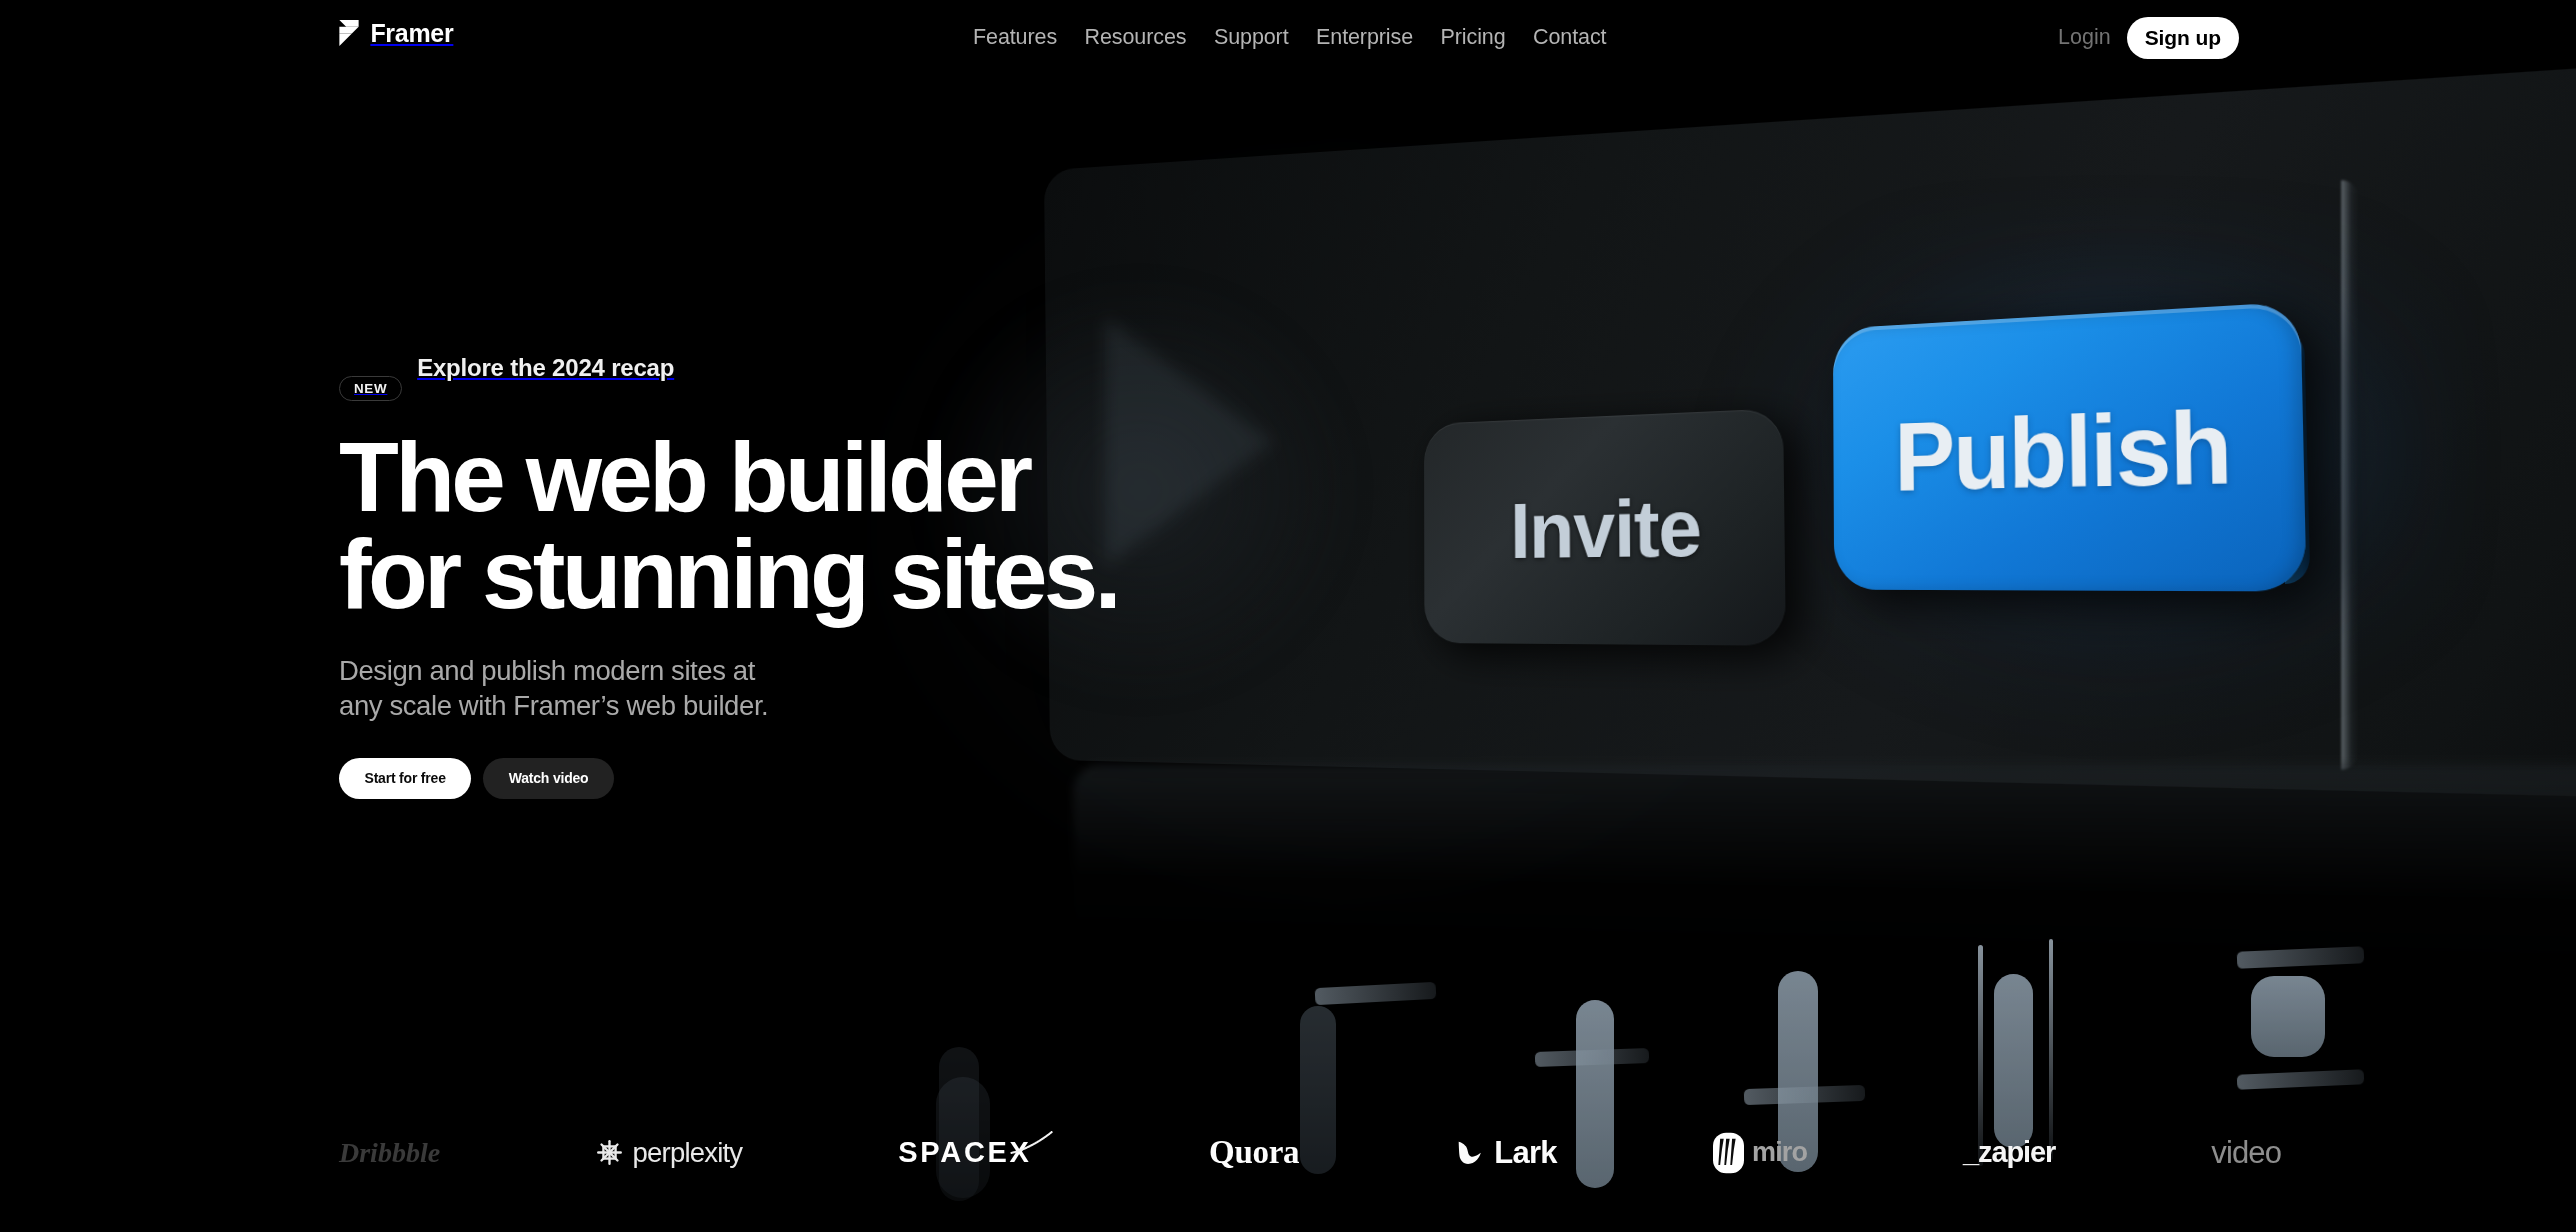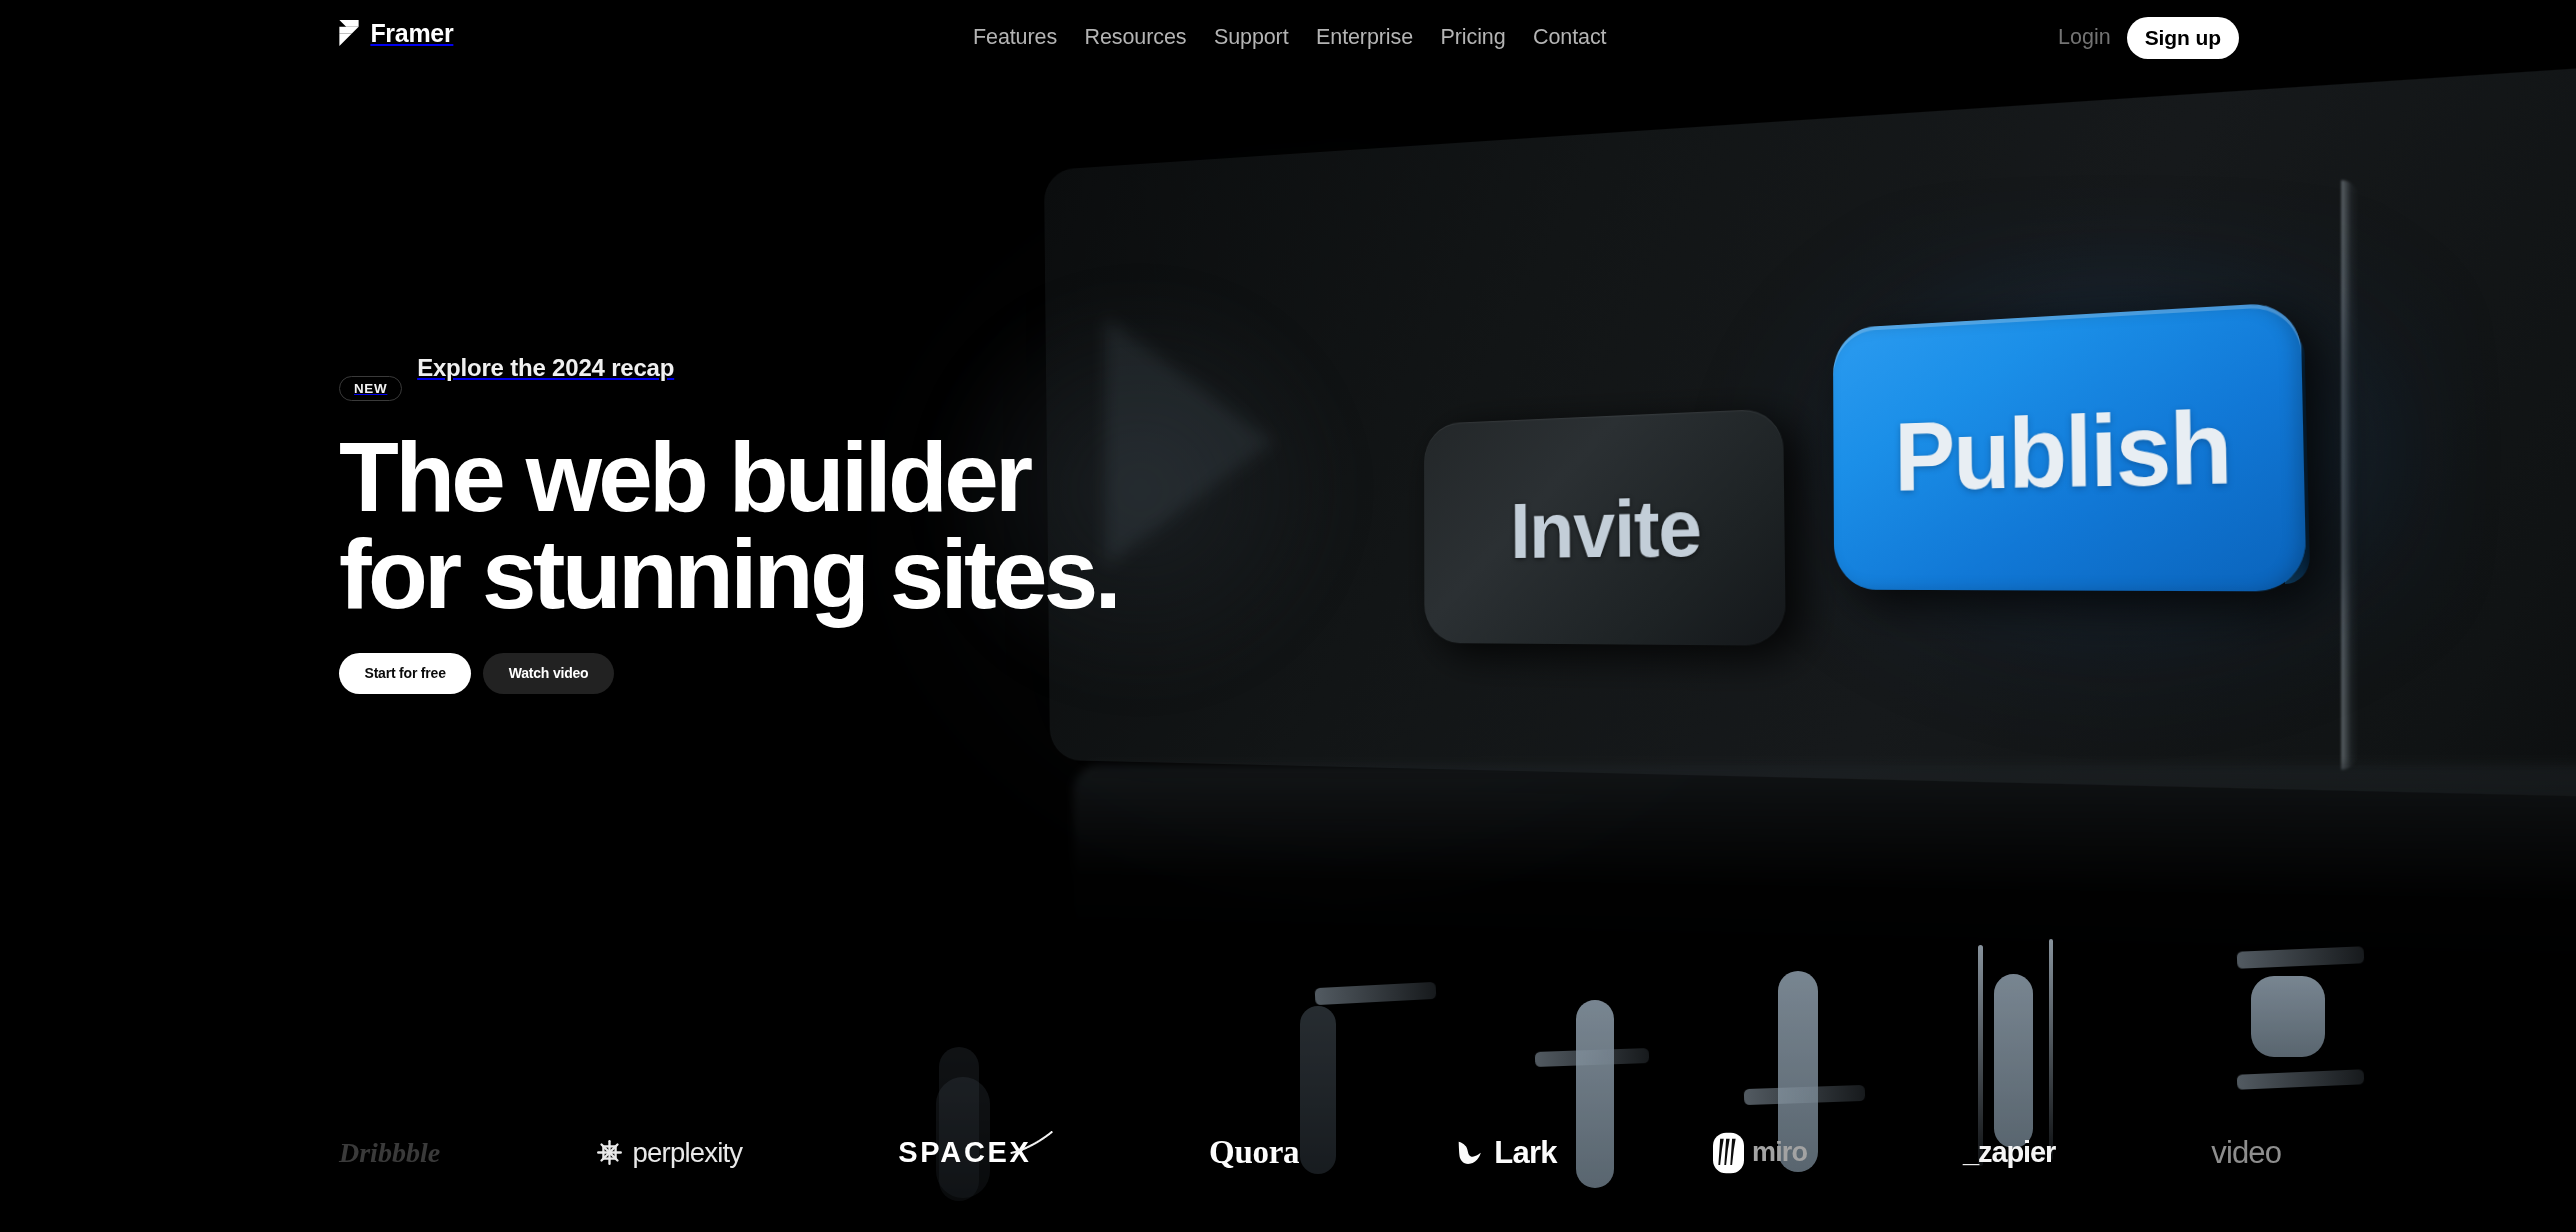--- a/index.html
+++ b/index.html
@@ -301,20 +301,24 @@
     <a class="announce" href="#">
       <span class="new-pill">NEW</span>
       <span class="announce-text">Explore the 2024 recap</span>
     </a>
 
     <h1 class="headline">
       <span>The web builder</span>
       <span>for stunning sites.</span>
     </h1>
 
+    <p class="sub">
+      <span>Design and publish modern sites at</span>
+      <span>any scale with Framer’s web builder.</span>
+    </p>
 
     <div class="cta-row">
       <button class="btn btn-primary">Start for free</button>
       <button class="btn btn-secondary">Watch video</button>
     </div>
 
   </section>
 
   <div class="logos">
 

